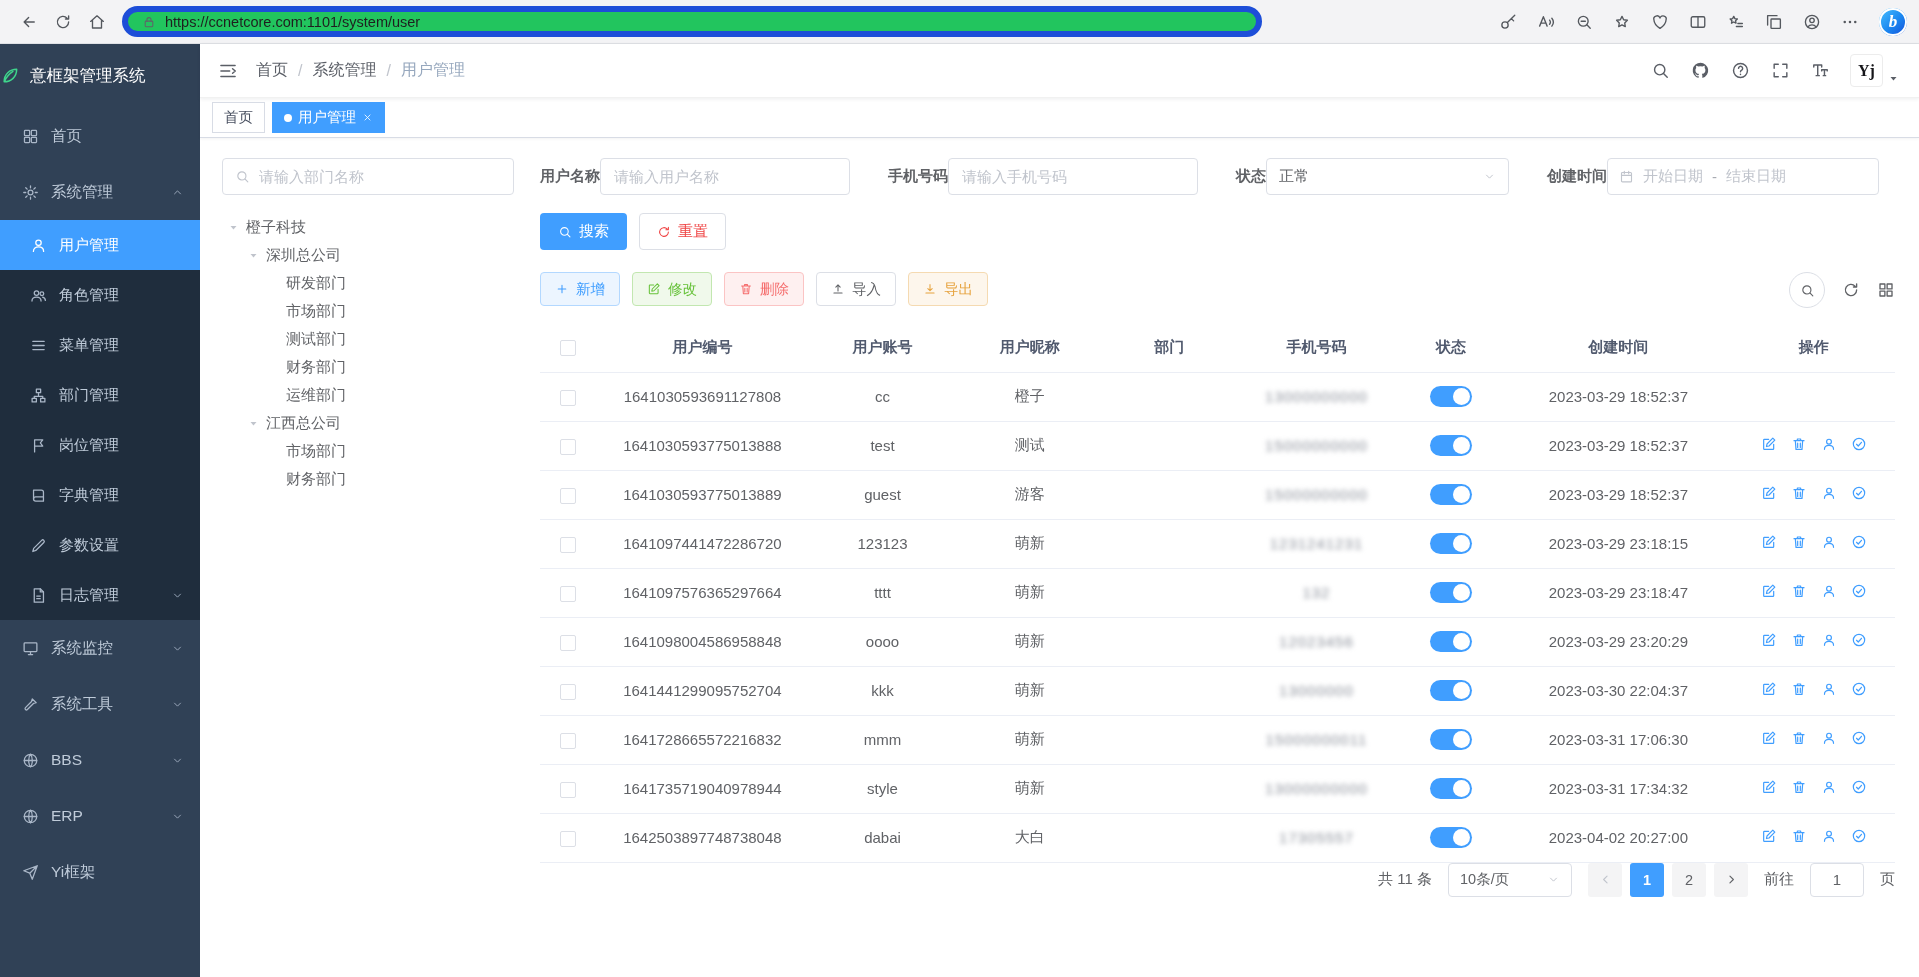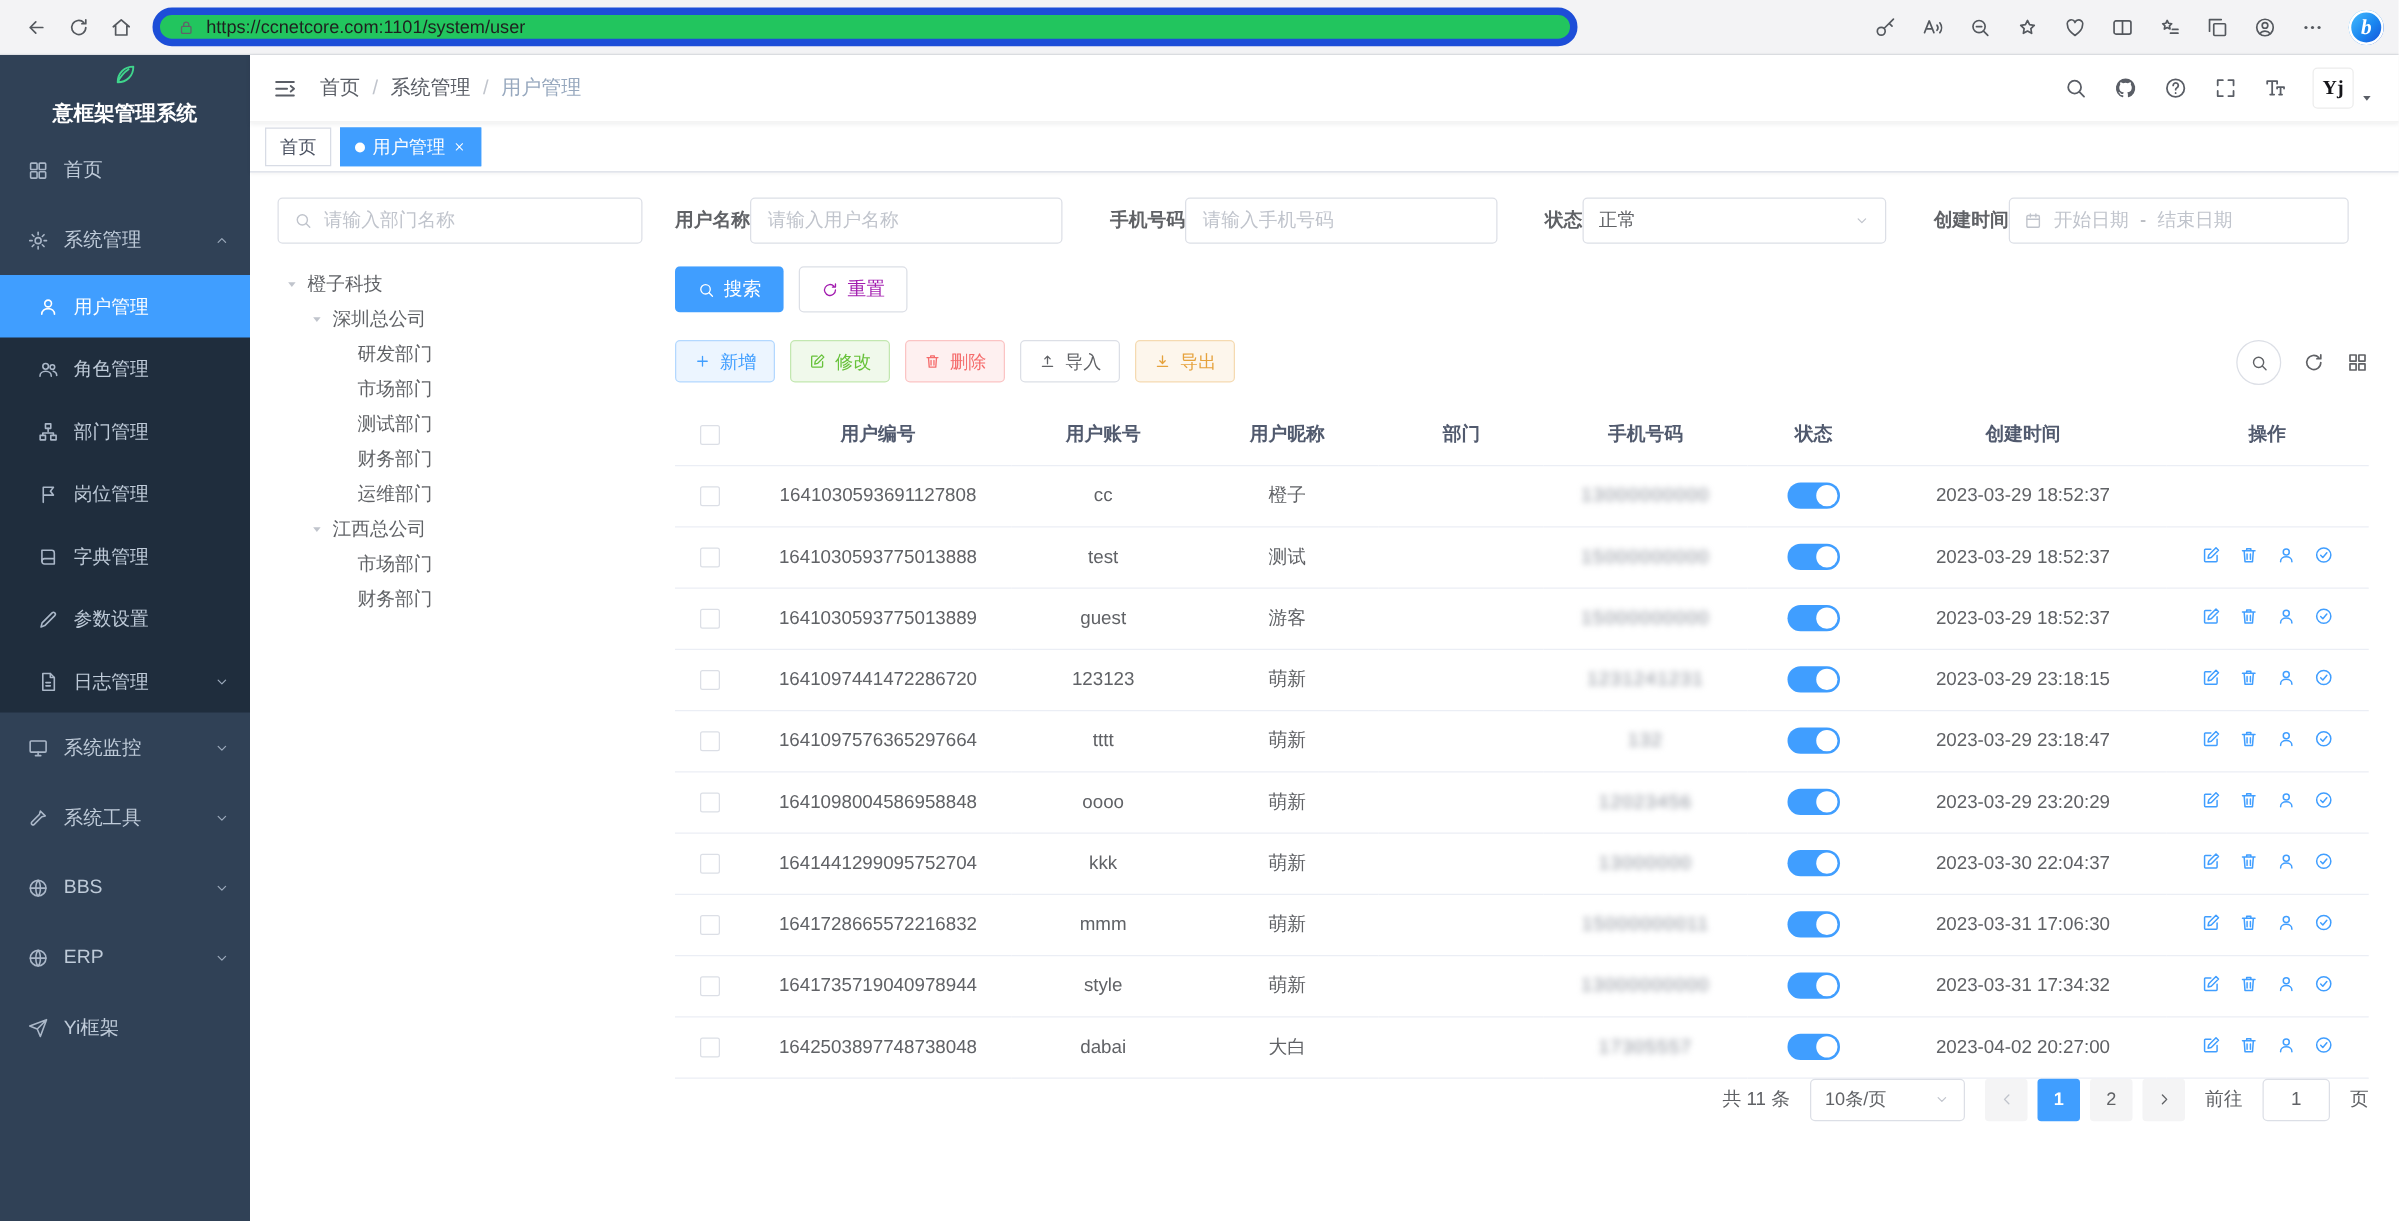--- a/index.html
+++ b/index.html
@@ -15,21 +15,21 @@
   .chrome-btn { width:34px; height:32px; display:inline-flex; align-items:center; justify-content:center; color:#54585e; font-size:18px; border-radius:6px; cursor:pointer; flex-shrink:0; }
   .url-bar { flex:0 1 1140px; height:31px; background:#22c55e; border:6px solid #1d4ed8; border-radius:16px; display:flex; align-items:center; gap:9px; padding:0 14px; margin-left:8px; min-width:300px; }
   .url-lock { font-size:14px; color:#5f6368; }
   .url-text { font-size:14.5px; color:#1f1f1f; white-space:nowrap; overflow:hidden; }
   .chrome-right { margin-left:auto; display:flex; align-items:center; gap:4px; }
   .bing { width:28px; height:28px; border-radius:50%; background:linear-gradient(135deg,#49c3ff 0%,#1a86f0 55%,#174bd6 100%); color:#fff; display:inline-flex; align-items:center; justify-content:center; font-size:17px; font-weight:bold; font-style:italic; font-family:"Liberation Serif",serif; margin-left:8px; box-shadow:0 0 0 2px #fff inset; cursor:pointer; }
 
   
   .app { display:flex; height:933px; }
   .sidebar { width:200px; background:#304156; color:#bfcbd9; flex-shrink:0; overflow:hidden; }
-  .logo { height:64px; display:flex; align-items:center; justify-content:center; gap:10px; color:#fff; font-weight:bold; font-size:16.5px;flex-direction:column; }
+  .logo { height:64px; display:flex; align-items:center; justify-content:flex-start; gap:10px; color:#fff; font-weight:normal; font-size:16.5px; }
   .leaf { font-size:20px; color:#3fd58c; }
   .menu-item { height:56px; display:flex; align-items:center; padding:0 16px 0 22px; font-size:15.5px; cursor:pointer; white-space:nowrap; }
   .menu-item .mi { font-size:17px; margin-right:12px; color:#aab7c8; }
   .menu-item .mi-label { flex:1; overflow:hidden; }
   .menu-item .chev { font-size:13px; color:#9aa8ba; }
   .submenu { background:#1f2d3d; }
   .menu-item.sub { height:50px; padding-left:30px; font-size:15px; }
   .menu-item.active { background:#409eff; color:#fff; }
   .menu-item.active .mi { color:#fff; }
 
@@ -75,21 +75,21 @@
   .w250 { width:250px; }
   .select { width:243px; height:37px; border:1px solid #dcdfe6; border-radius:4px; display:flex; align-items:center; justify-content:space-between; padding:0 12px; color:#606266; background:#fff; cursor:pointer; }
   .sel-chev { font-size:13px; color:#c0c4cc; }
   .date-range { width:272px; height:37px; border:1px solid #dcdfe6; border-radius:4px; display:flex; align-items:center; gap:9px; padding:0 11px; color:#c0c4cc; font-size:15px; background:#fff; cursor:pointer; }
   .date-range .i { font-size:15px; }
   .date-sep { color:#a8abb2; }
 
   .btn { display:inline-flex; align-items:center; gap:7px; height:37px; padding:0 17px; border-radius:4px; font-size:15px; border:1px solid transparent; background:#fff; }
   .btn .i { font-size:14px; }
   .btn-primary { background:#409eff; color:#fff; }
-  .btn-default { border-color:#dcdfe6; color:#a21caf; }
+  .btn-default { border-color:#dcdfe6; color:#ef4444; }
   .btn-row { margin-top:18px; display:flex; gap:12px; }
 
   .toolbar { margin-top:22px; display:flex; align-items:flex-start; gap:12px; }
   .btn-sm { height:34px; padding:0 14px; font-size:14.5px; }
   .btn-plain-primary { background:#ecf5ff; border-color:#b3d8ff; color:#409eff; }
   .btn-plain-success { background:#f0f9eb; border-color:#c2e7b0; color:#67c23a; }
   .btn-plain-danger  { background:#fef0f0; border-color:#fbc4c4; color:#f56c6c; }
   .btn-plain-info    { background:#fff;    border-color:#dcdfe6; color:#606266; }
   .btn-plain-warning { background:#fdf6ec; border-color:#f5dab1; color:#e6a23c; }
   .toolbar-right { margin-left:auto; display:flex; align-items:center; gap:17px; }
@@ -262,20 +262,28 @@
                 <path d="M2.8 19.8c0-3.4 2.8-5.6 6.4-5.6s6.4 2.2 6.4 5.6"></path>
                 <circle cx="16.8" cy="9.4" r="2.6"></circle>
                 <path d="M17.8 14.2c2.3.6 3.9 2.3 3.9 4.8"></path>
               </svg>
             </span>
             <span class="mi-label">角色管理</span>
           </div>
           <div class="menu-item sub">
             <span class="i mi">
               <svg viewBox="0 0 24 24" fill="none" stroke="currentColor" stroke-width="1.8" stroke-linecap="round" stroke-linejoin="round">
+                <path d="M4 6.2h16M4 12h16M4 17.8h16"></path>
+              </svg>
+            </span>
+            <span class="mi-label">菜单管理</span>
+          </div>
+          <div class="menu-item sub">
+            <span class="i mi">
+              <svg viewBox="0 0 24 24" fill="none" stroke="currentColor" stroke-width="1.8" stroke-linecap="round" stroke-linejoin="round">
                 <rect x="9" y="3" width="6" height="5"></rect>
                 <rect x="3" y="16" width="6" height="5"></rect>
                 <rect x="15" y="16" width="6" height="5"></rect>
                 <path d="M12 8v3.5M6 16v-2.8h12V16"></path>
               </svg>
             </span>
             <span class="mi-label">部门管理</span>
           </div>
           <div class="menu-item sub">
             <span class="i mi">

